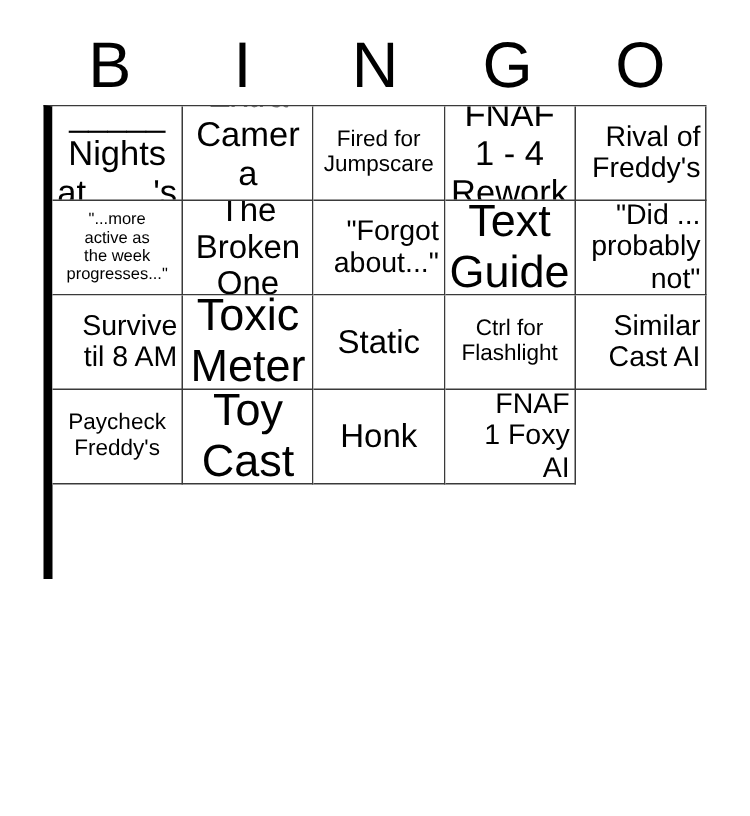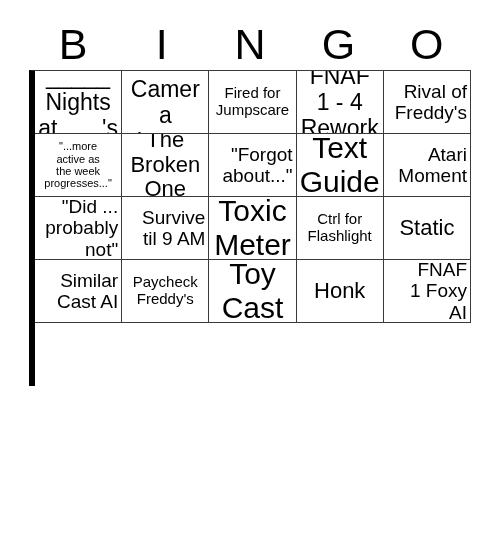--- a/index.html
+++ b/index.html
@@ -142,43 +142,39 @@
     <div class="cell fs-md">
         <span class="cell-text">"Forgot
 about..."</span>
       </div>
     <div class="cell fs-xxl">
         <span class="cell-text">Text
 Guide</span>
       </div>
 
     <div class="cell fs-md">
-        <span class="cell-text">Atari
-Moment</span>
-      </div>
-    <div class="cell fs-md">
         <span class="cell-text">"Did ...
 probably
 not"</span>
       </div>
     <div class="cell fs-md">
         <span class="cell-text">Survive
-til 9 AM</span>
+til 8 AM</span>
       </div>
 
     <div class="cell fs-xxl">
         <span class="cell-text">Toxic
 Meter</span>
       </div>
+    <div class="cell fs-xl">
+        <span class="cell-text">Static</span>
+      </div>
     <div class="cell fs-sm">
         <span class="cell-text">Ctrl for
 Flashlight</span>
-      </div>
-    <div class="cell fs-xl">
-        <span class="cell-text">Static</span>
       </div>
     <div class="cell fs-md">
         <span class="cell-text">Similar
 Cast AI</span>
       </div>
 
     <div class="cell fs-sm">
         <span class="cell-text">Paycheck
 Freddy's</span>
       </div>

